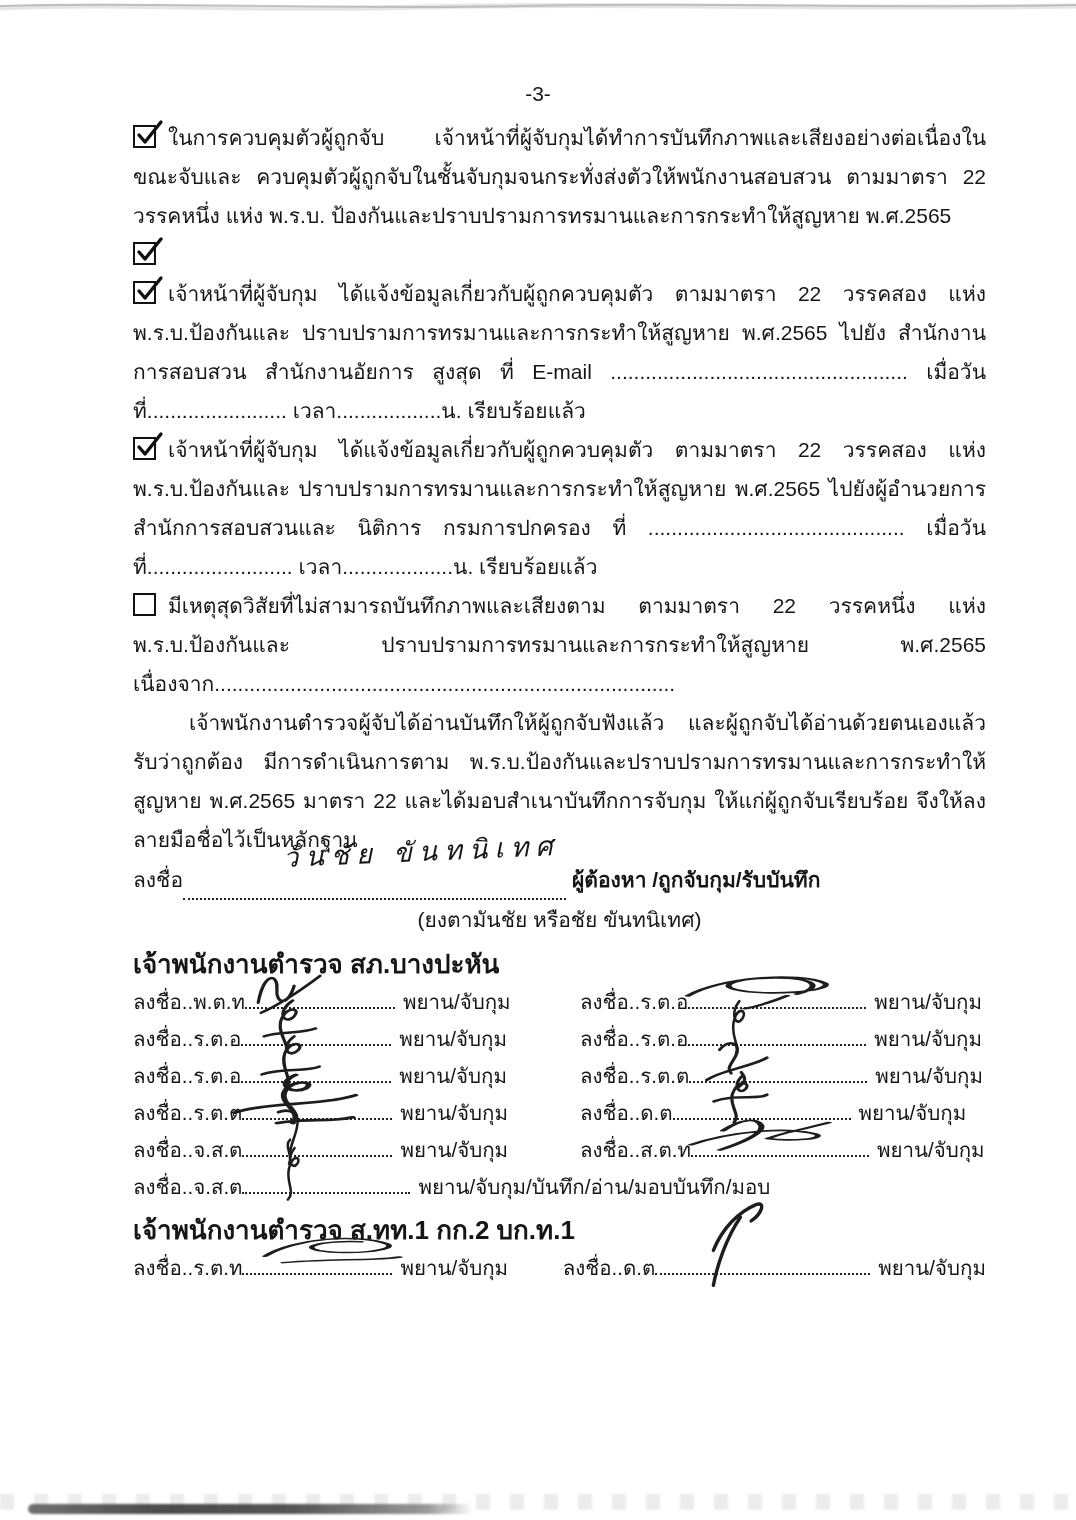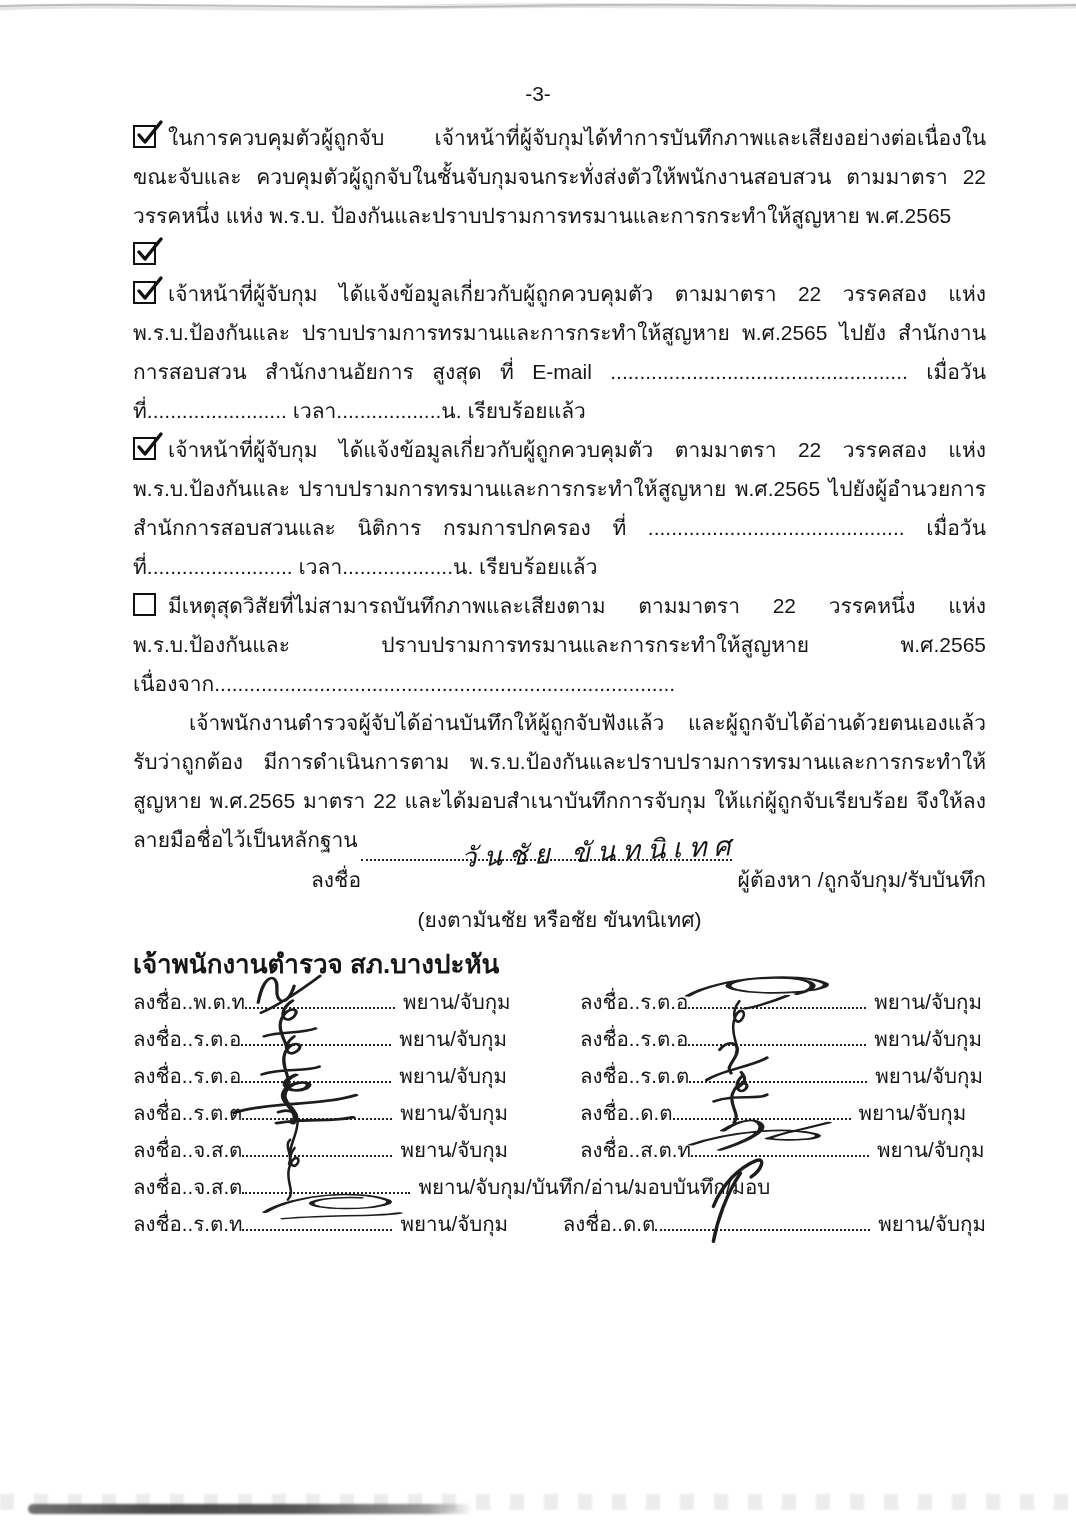--- a/index.html
+++ b/index.html
@@ -30,22 +30,22 @@
   p.check-para { margin:0; }
   .checkbox {
     display:inline-block; width:19px; height:19px; border:2.5px solid #111;
     position:relative; vertical-align:-3px; margin-right:12px;
   }
   .checkbox svg { display:none; position:absolute; left:0px; top:-7px; overflow:visible; }
   .checkbox.checked svg { display:block; }
 
   .closing { margin:0; text-indent:56px; }
 
-  .suspect-sign-row { position:relative; margin-left:178px; display:flex; align-items:flex-start; height:41px; line-height:41px; text-align:left; }
-  .suspect-sign-row .role { margin-left:6px; white-space:nowrap; }
+  .suspect-sign-row { position:relative; display:flex; align-items:flex-end; height:41px; line-height:41px; text-align:left; }
+  .suspect-sign-row .role { margin-left:6px; white-space:nowrap;font-weight:bold; }
   .leader { display:inline-block; height:0; border-bottom:2.4px dotted #232323; }
   .leader-suspect { width:383px; }
   .suspect-handwriting {
     position:absolute; left:150px; top:-22px; font-size:27px; letter-spacing:7px;
     font-style:italic; transform:rotate(-2.5deg); white-space:nowrap; line-height:30px;
   }
   .suspect-name { margin:0; text-align:center; line-height:39px; }
 
   .section-heading { margin:6px 0 0 0; font-weight:bold; font-size:26px; line-height:38px; text-align:left; }
 
@@ -226,20 +226,21 @@
       <div class="cell cell-left wide">
         <span>ลงชื่อ..จ.ส.ต</span>
         <span class="leader leader-w"></span>
         <span class="role">พยาน/จับกุม/บันทึก/อ่าน/มอบบันทึก/มอบ</span>
         <svg class="sig sg-tall" viewBox="0 0 100 100" preserveAspectRatio="none">
             <path d="M60,10 C45,28 55,48 65,36 C72,26 58,18 50,44 C44,68 62,82 48,96"></path>
           </svg>
       </div>
     </div>
 
+    <p class="section-heading">เจ้าพนักงานตำรวจ ส.ทท.1 กก.2 บก.ท.1</p>
 
     <div class="sig-row">
       <div class="cell cell-left">
         <span>ลงชื่อ..ร.ต.ท</span>
         <span class="leader leader-s"></span>
         <span class="role">พยาน/จับกุม</span>
         <svg class="sig sg-bottom-left thin" viewBox="0 0 100 100" preserveAspectRatio="none">
             <path d="M8,68 C28,22 70,12 90,38 C96,54 64,66 44,54 C30,44 48,28 72,32 M20,84 C50,74 80,80 98,70"></path>
           </svg>
       </div>

